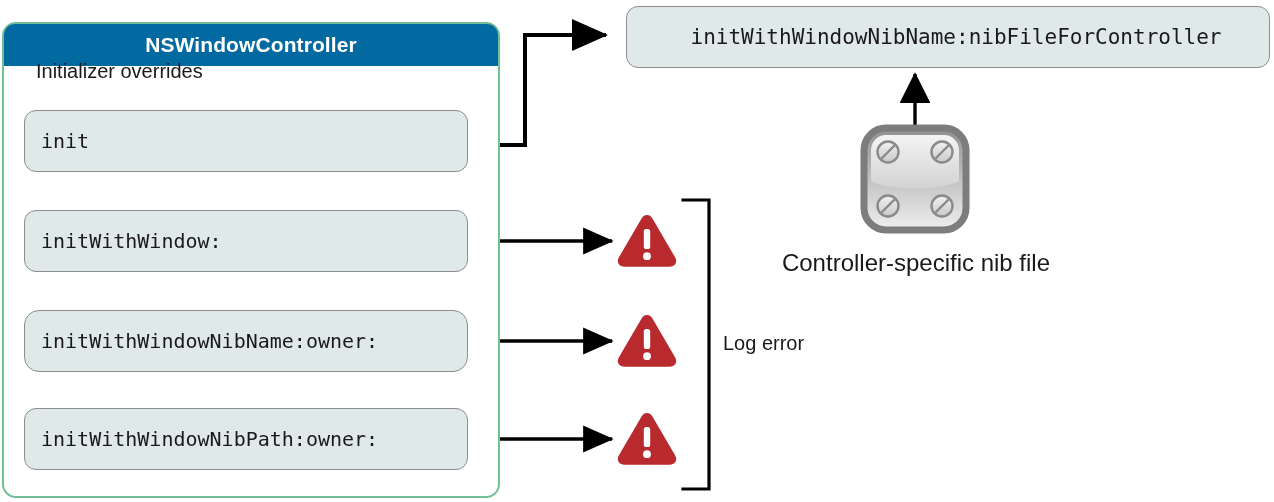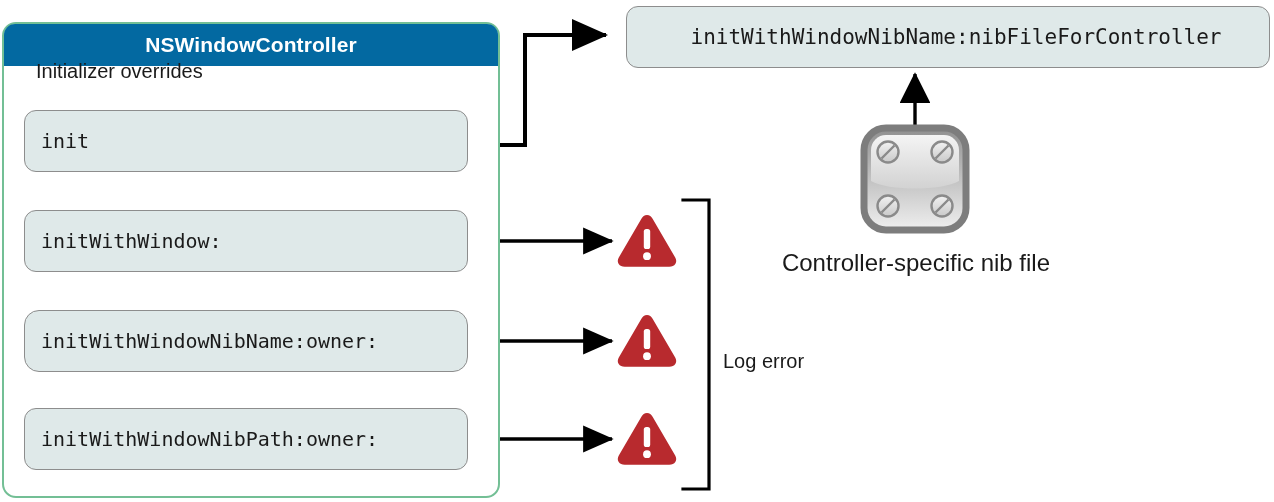--- a/index.html
+++ b/index.html
@@ -144,21 +144,20 @@
 
   
   .bracket-label {
     position: absolute;
     left: 723px;
     top: 332px;
     font-size: 20px;
     color: #1a1a1a;
     font-family: "Liberation Sans", sans-serif;
     white-space: nowrap;
-    margin-top: 18px;
   }
 </style>
 </head>
 <body>
 
 <div id="canvas">
 
   <svg class="svg-layer" viewBox="0 0 1274 502" xmlns="http://www.w3.org/2000/svg">
     <defs>
       <marker id="arrowhead" markerWidth="9" markerHeight="8" refX="8.5" refY="4" orient="auto" markerUnits="strokeWidth">

